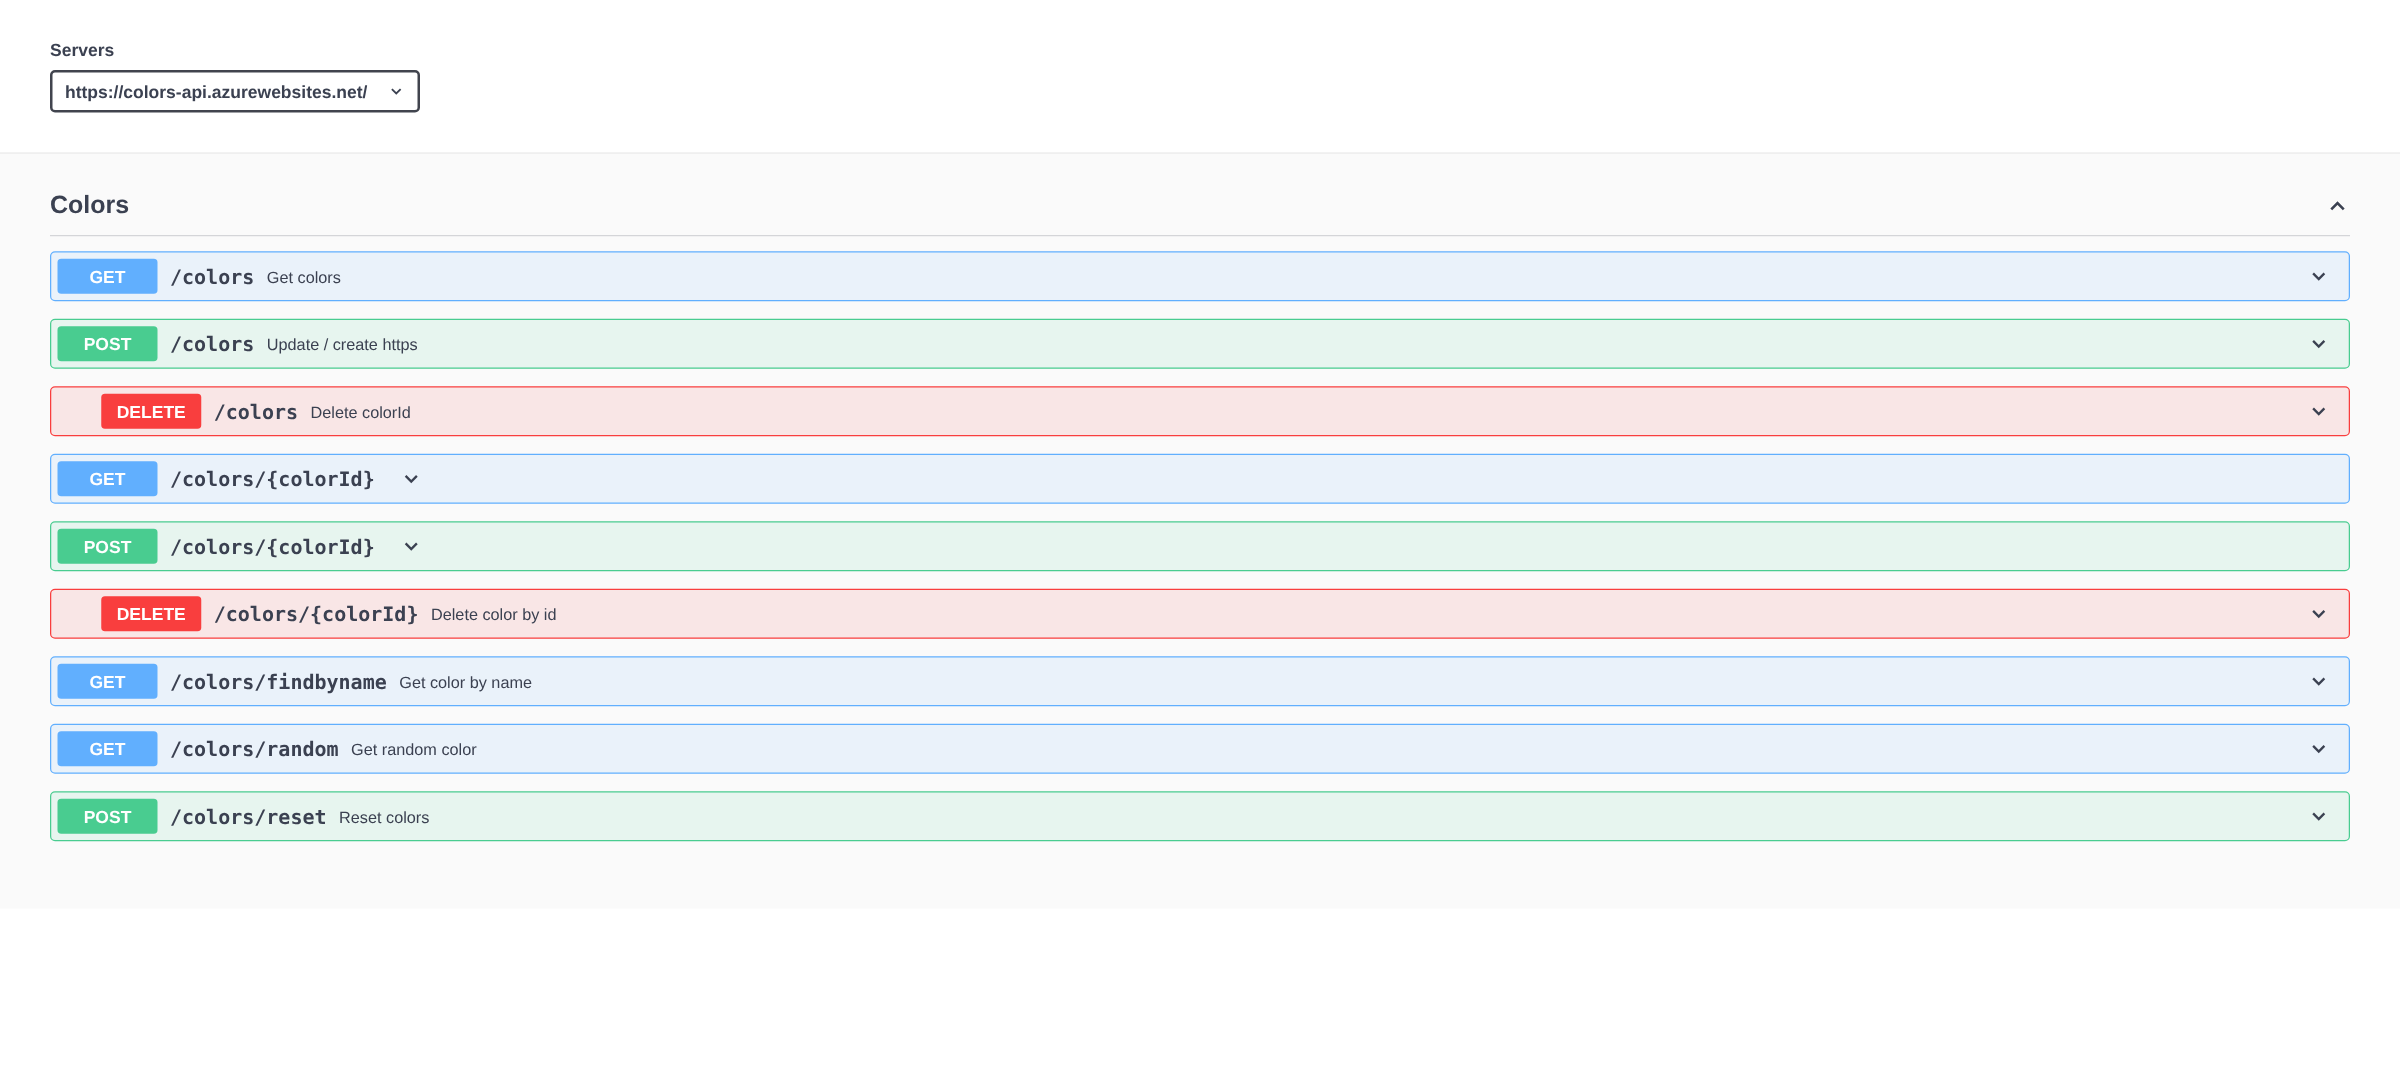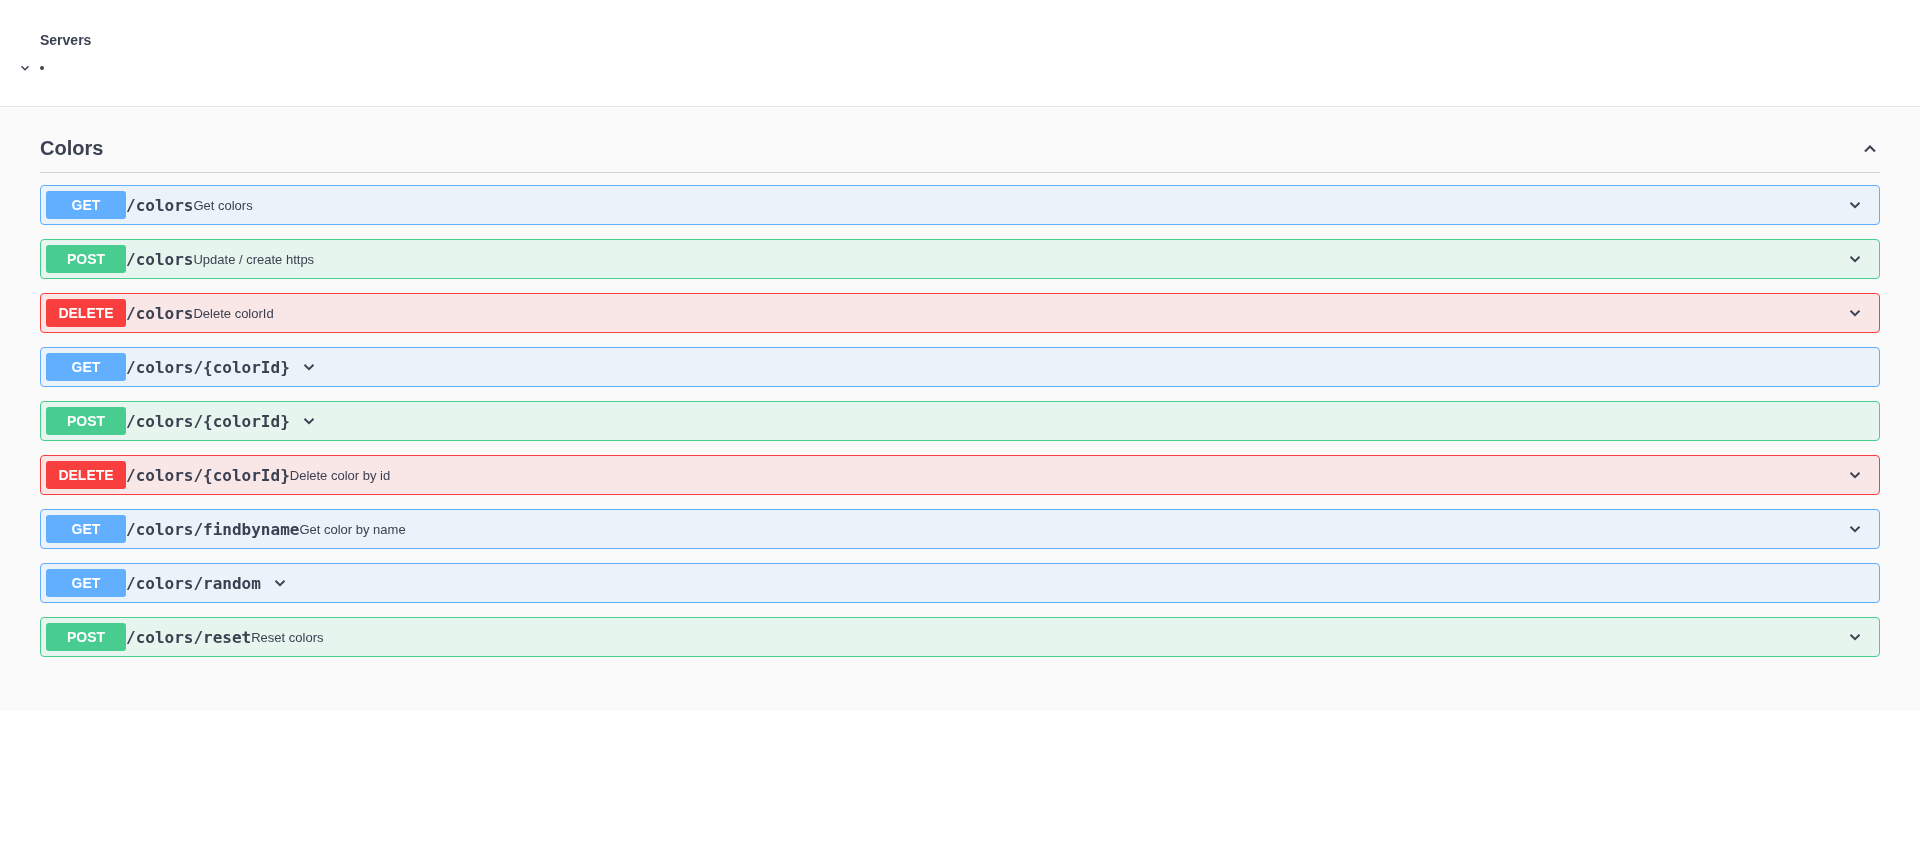--- a/index.html
+++ b/index.html
@@ -94,46 +94,49 @@
     text-align: center;
     font-weight: 700;
     font-size: 14px;
     color: #fff;
     padding: 6px 0;
     border-radius: 3px;
     font-family: -apple-system, BlinkMacSystemFont, "Segoe UI", sans-serif;
   }
   .opblock.get .method-badge { background: #61affe; }
   .opblock.post .method-badge { background: #49cc90; }
-  .opblock.delete .method-badge { background: #f93e3e; }
+  .opblock.delete .method-badge { background: #f93e3e; margin-left: 35px; }
   .op-path {
     font-family: ui-monospace, SFMono-Regular, "SF Mono", Menlo, Consolas, monospace;
     font-weight: 600;
     font-size: 16px;
     color: #3b4151;
-    padding: 0 0;
+    padding: 0 10px;
   }
   .op-summary {
     font-size: 13px;
     color: #3b4151;
     flex: 1;
   }
   .op-chevron {
     padding: 0 10px;
     display: flex;
     align-items: center;
   }
   svg { display: block; }
 </style>
 </head>
 <body>
 
 <div class="servers-section">
   <div class="servers-label">Servers</div>
   <div class="server-select-wrapper">
+    <select class="server-select">
+      <option>https://colors-api.azurewebsites.net/</option>
+    </select>
     <span class="server-chevron">
       <svg width="14" height="14" viewBox="0 0 24 24" fill="none" stroke="#3b4151" stroke-width="2.5">
           <polyline points="6 9 12 15 18 9"></polyline>
         </svg>
     </span>
   </div>
 </div>
 
 <hr class="divider">
 
@@ -219,20 +222,21 @@
     <span class="op-chevron">
         <svg width="18" height="18" viewBox="0 0 24 24" fill="none" stroke="#3b4151" stroke-width="2.5">
           <polyline points="6 9 12 15 18 9"></polyline>
         </svg>
       </span>
   </div>
 
   <div class="opblock get">
     <span class="method-badge">GET</span>
     <span class="op-path">/colors/random</span>
+    <span class="op-summary">Get random color</span>
     <span class="op-chevron">
         <svg width="18" height="18" viewBox="0 0 24 24" fill="none" stroke="#3b4151" stroke-width="2.5">
           <polyline points="6 9 12 15 18 9"></polyline>
         </svg>
       </span>
   </div>
 
   <div class="opblock post">
     <span class="method-badge">POST</span>
     <span class="op-path">/colors/reset</span>

